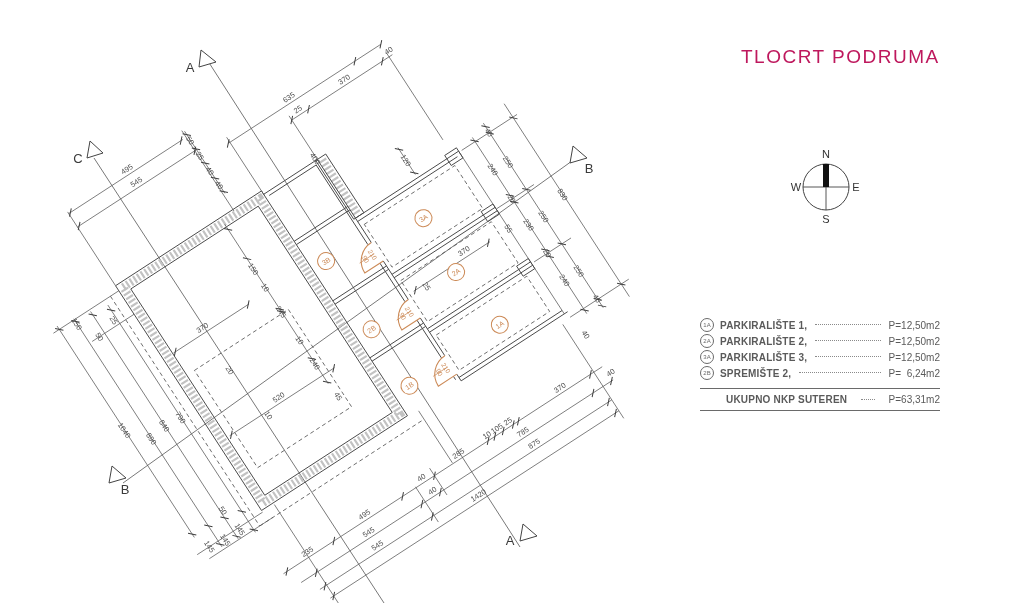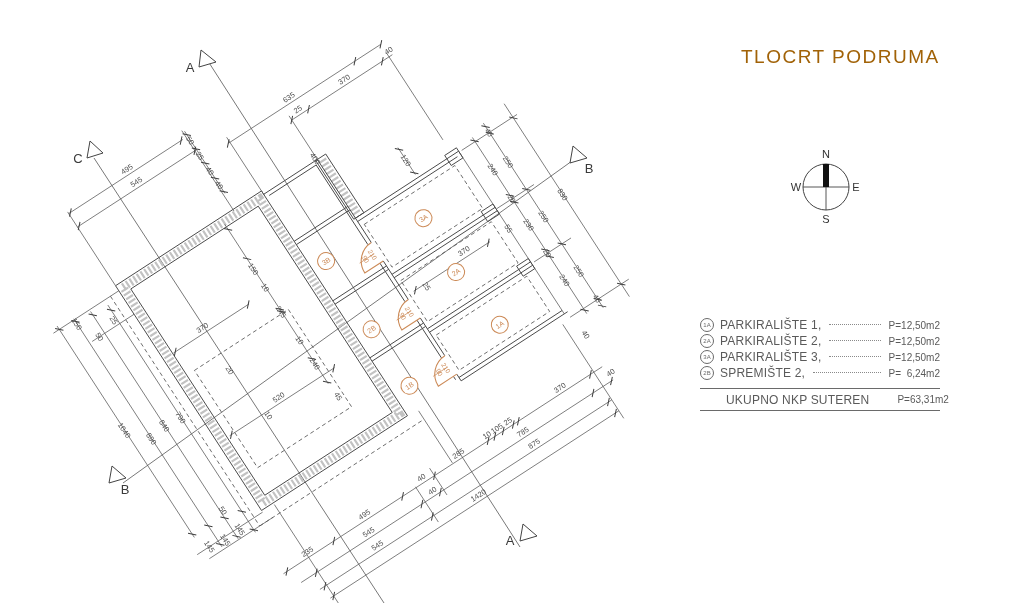--- a/index.html
+++ b/index.html
@@ -1,26 +1,26 @@
 <!DOCTYPE html>
 <html><head>
 <meta charset="utf-8">
 <style>
   html,body{margin:0;padding:0;background:#fff;}
   .sheet{position:relative;width:1024px;height:603px;background:#ffffff;overflow:hidden;
          font-family:"Liberation Sans", sans-serif;}
   .sheet svg{position:absolute;left:0;top:0;}
-  .title{position:absolute;left:741px;top:46px;font-size:19px;color:#a16207;
+  .title{position:absolute;left:741px;top:46px;font-size:19px;color:#be185d;
          letter-spacing:1.5px;white-space:nowrap;}
   .legend{position:absolute;left:700px;top:317px;width:240px;color:#5a5a5a;}
   .legend-row{display:flex;align-items:center;height:16px;gap:6px;}
   .tag-circle{flex:none;width:12px;height:12px;border:1px solid #6a6a6a;border-radius:50%;
               font-size:6px;color:#6a6a6a;display:flex;align-items:center;justify-content:center;
               letter-spacing:0;}
-  .row-label{font-size:12px;white-space:nowrap;letter-spacing:.2px;}
+  .row-label{font-size:10px;white-space:nowrap;letter-spacing:.2px;font-weight:bold;}
   .leader{flex:1;border-bottom:1px dotted #8a8a8a;height:1px;margin:0 2px 2px 2px;}
   .row-value{font-size:10px;white-space:pre;}
   .legend hr{border:none;border-top:1.2px solid #6a6a6a;margin:0;}
   .hr1{margin-top:7px !important;}
   .total-row{display:flex;align-items:center;height:21px;gap:12px;padding-left:26px;}
   text{font-family:"Liberation Sans", sans-serif;}
   .dim{font-size:7.5px;fill:#4a4a4a;}
   .plan-line{stroke:#4a4a4a;stroke-width:0.9;fill:none;}
   .thin{stroke:#5a5a5a;stroke-width:0.7;fill:none;}
   .hatch{stroke:#c2c2c2;stroke-width:8;fill:none;stroke-dasharray:2.2 2.2;}

